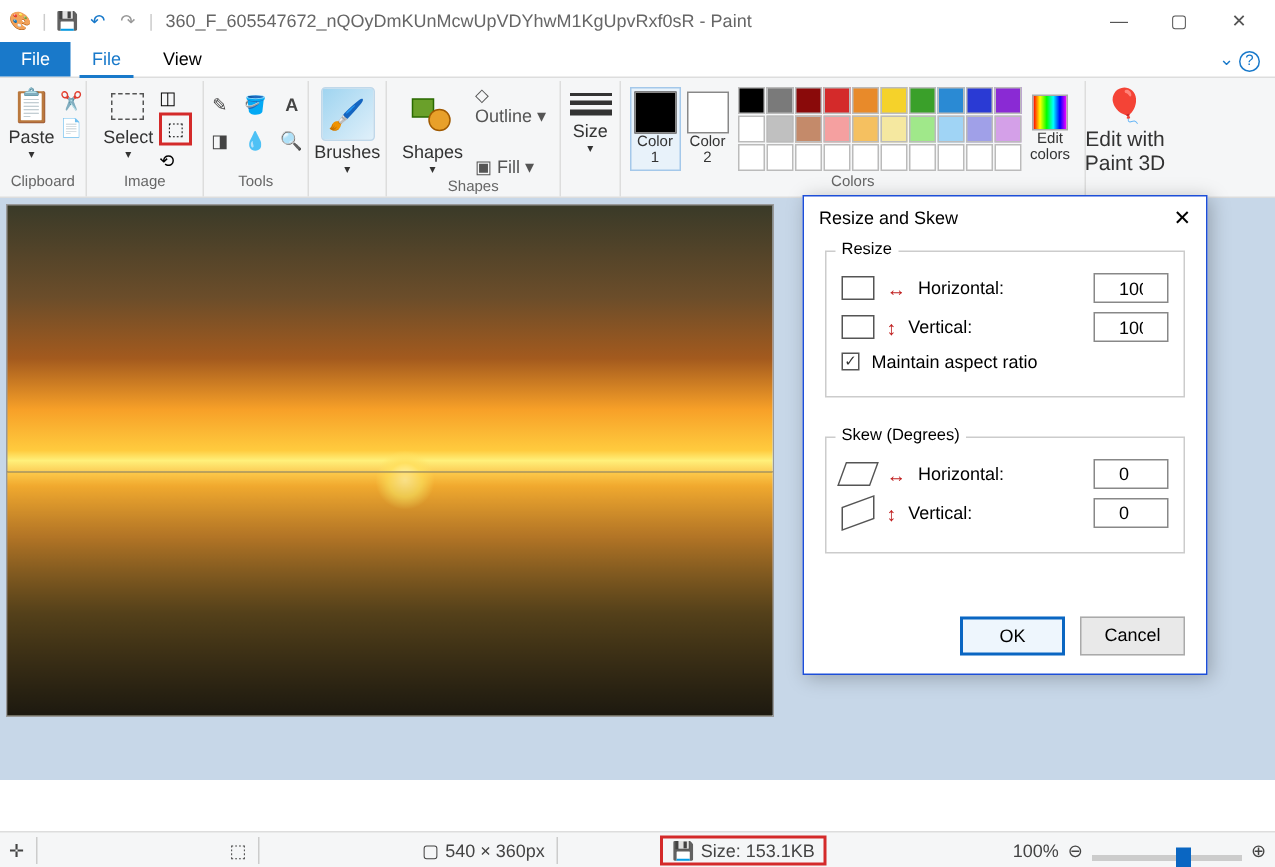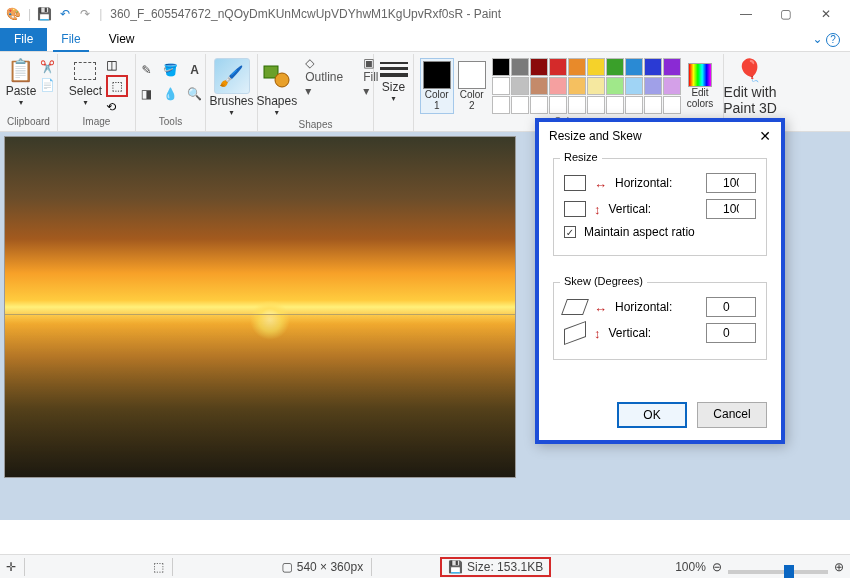--- a/index.html
+++ b/index.html
@@ -38,37 +38,37 @@
 .canvas-image::before{content:"";position:absolute;left:48%;top:48%;width:40px;height:40px;background:radial-gradient(circle,#fff9c0 0%,#ffe060 40%,transparent 70%);border-radius:50%}
 .canvas-image::after{content:"";position:absolute;left:0;right:0;top:52%;bottom:0;background:linear-gradient(to bottom,rgba(255,200,60,.4),rgba(30,25,15,.8));border-top:1px solid rgba(255,230,150,.6)}
 .resize-box{border:2px solid #d42a2a;position:absolute}
 .statusbar{position:absolute;left:0;right:0;bottom:0;height:24px;background:#f5f6f7;border-top:1px solid #ddd;display:flex;align-items:center;padding:0 6px;color:#444;font-size:11px}
 .statusbar .sep{width:1px;height:18px;background:#ccc;margin:0 8px}
 .status-item{display:flex;align-items:center;gap:4px}
 .size-hl{border:2px solid #d42a2a;padding:1px 6px}
 .zoom{margin-left:auto;display:flex;align-items:flex-end;gap:6px}
 .slider{width:100px;height:4px;background:#ccc;position:relative}
 .slider .thumb{width:10px;height:14px;background:#0a66c2;position:absolute;left:56px;top:-5px}
-.dialog{position:absolute;left:535px;top:118px;width:250px;background:#fff;border:4px solid #1d4ed8;box-shadow:2px 2px 12px rgba(0,0,0,.25)}
+.dialog{position:absolute;left:535px;top:130px;width:270px;background:#fff;border:1px solid #1d4ed8;box-shadow:2px 2px 12px rgba(0,0,0,.25)}
 .dlg-title{display:flex;align-items:center;padding:6px 10px;font-size:12px}
 .dlg-close{margin-left:auto;font-size:14px}
 .dlg-body{padding:8px 14px}
 .fieldset{border:1px solid #ccc;padding:8px 10px 10px;margin-bottom:26px;position:relative}
 .legend{position:absolute;top:-8px;left:6px;background:#fff;padding:0 4px;font-size:11px}
 .row{display:flex;align-items:center;margin:6px 0;gap:8px}
 .inp{width:50px;border:1px solid #888;padding:2px 16px;margin-left:auto}
 .radio{width:12px;height:12px;border:1px solid #555;border-radius:50%;display:inline-flex;align-items:center;justify-content:center}
 .radio.sel::after{content:"";width:6px;height:6px;background:#333;border-radius:50%}
 .cb{width:12px;height:12px;border:1px solid #555;display:inline-flex;align-items:center;justify-content:center;font-size:10px;color:#333}
 .rect-icon{width:22px;height:16px;border:1px solid #555}
 .skew-icon{width:22px;height:16px;border:1px solid #555;transform:skewX(-20deg)}
 .dlg-btns{display:flex;gap:10px;justify-content:flex-end;padding:8px 14px 12px}
 .dlg-btn{width:70px;padding:4px 2px;text-align:center;background:#e9e9e9;border:1px solid #aaa}
 .dlg-btn.primary{border:2px solid #0a66c2;background:#eef6fd}
-.shape-mini{display:flex;gap:20px;font-size:10px;color:#555;margin-left:4px}
+.shape-mini{display:flex;flex-direction:column;gap:20px;font-size:10px;color:#555;margin-left:4px}
 .arr{color:#c02020;font-size:13px}
 </style>
 </head>
 <body>
 
 <div class="titlebar">
   <span class="tb-icon">🎨</span>
   <span class="tb-sep">|</span>
   <span class="tb-icon">💾</span>
   <span class="tb-icon" style="color:#1979ca">↶</span>

